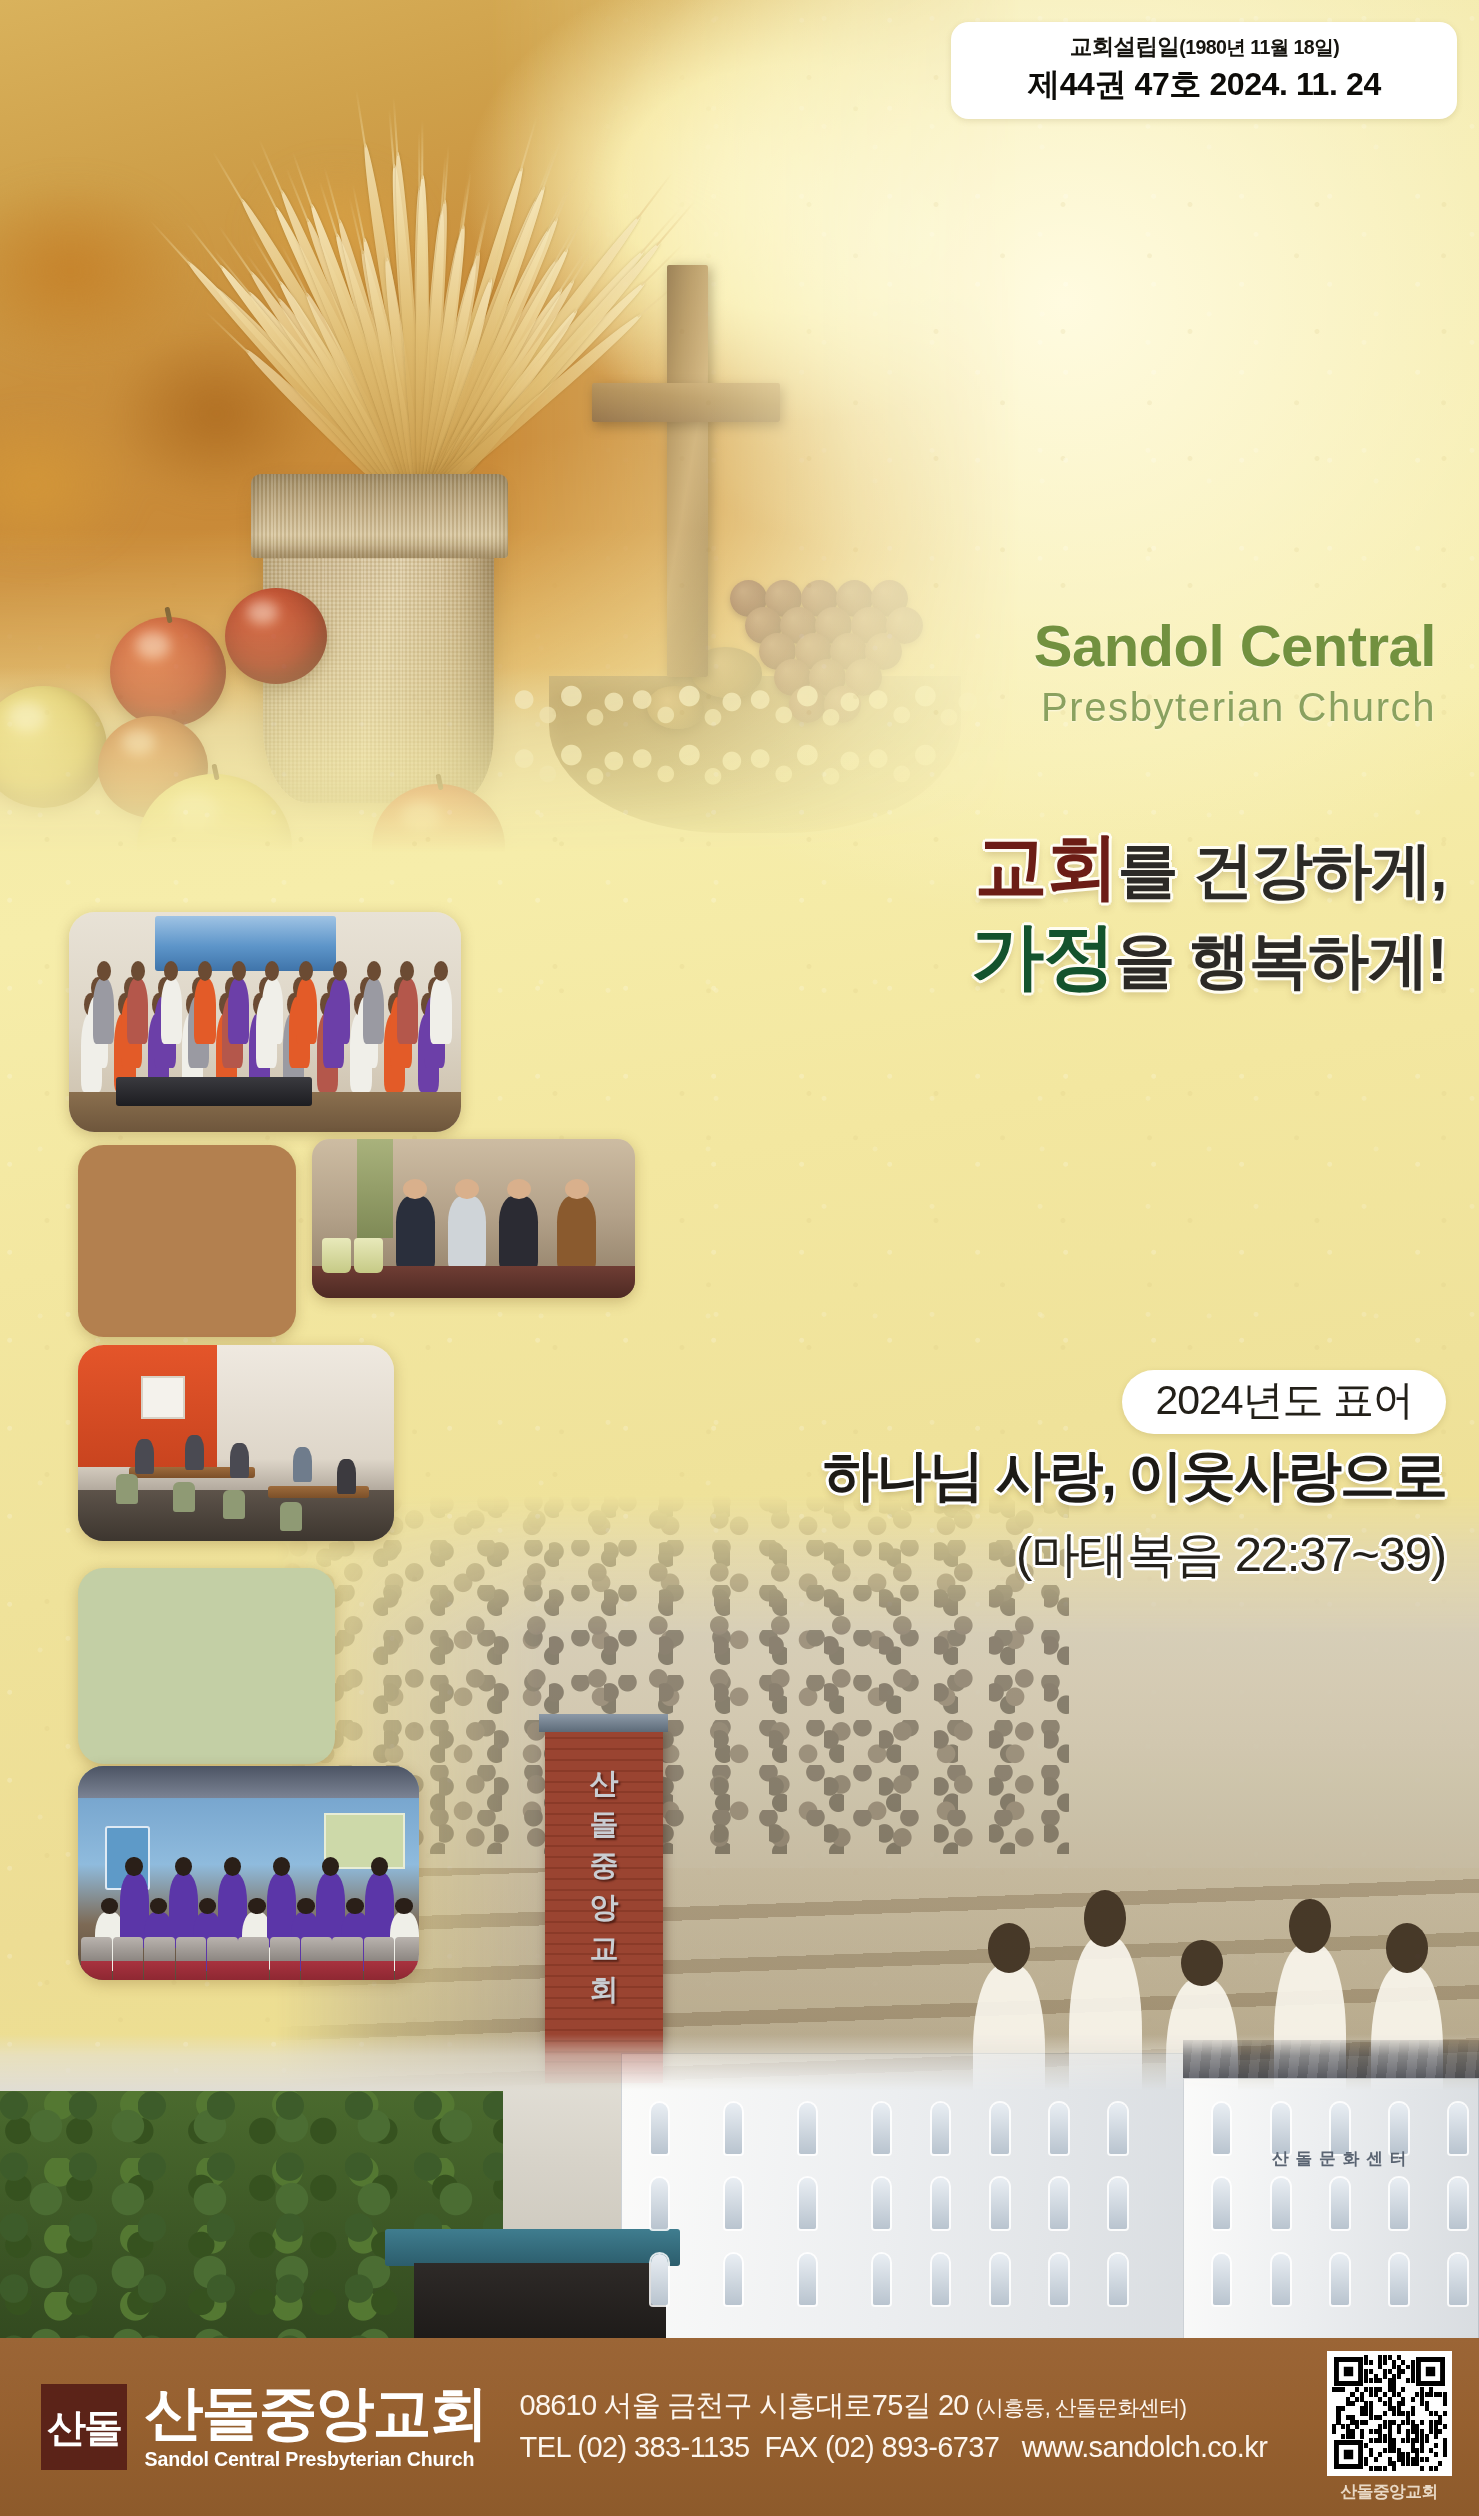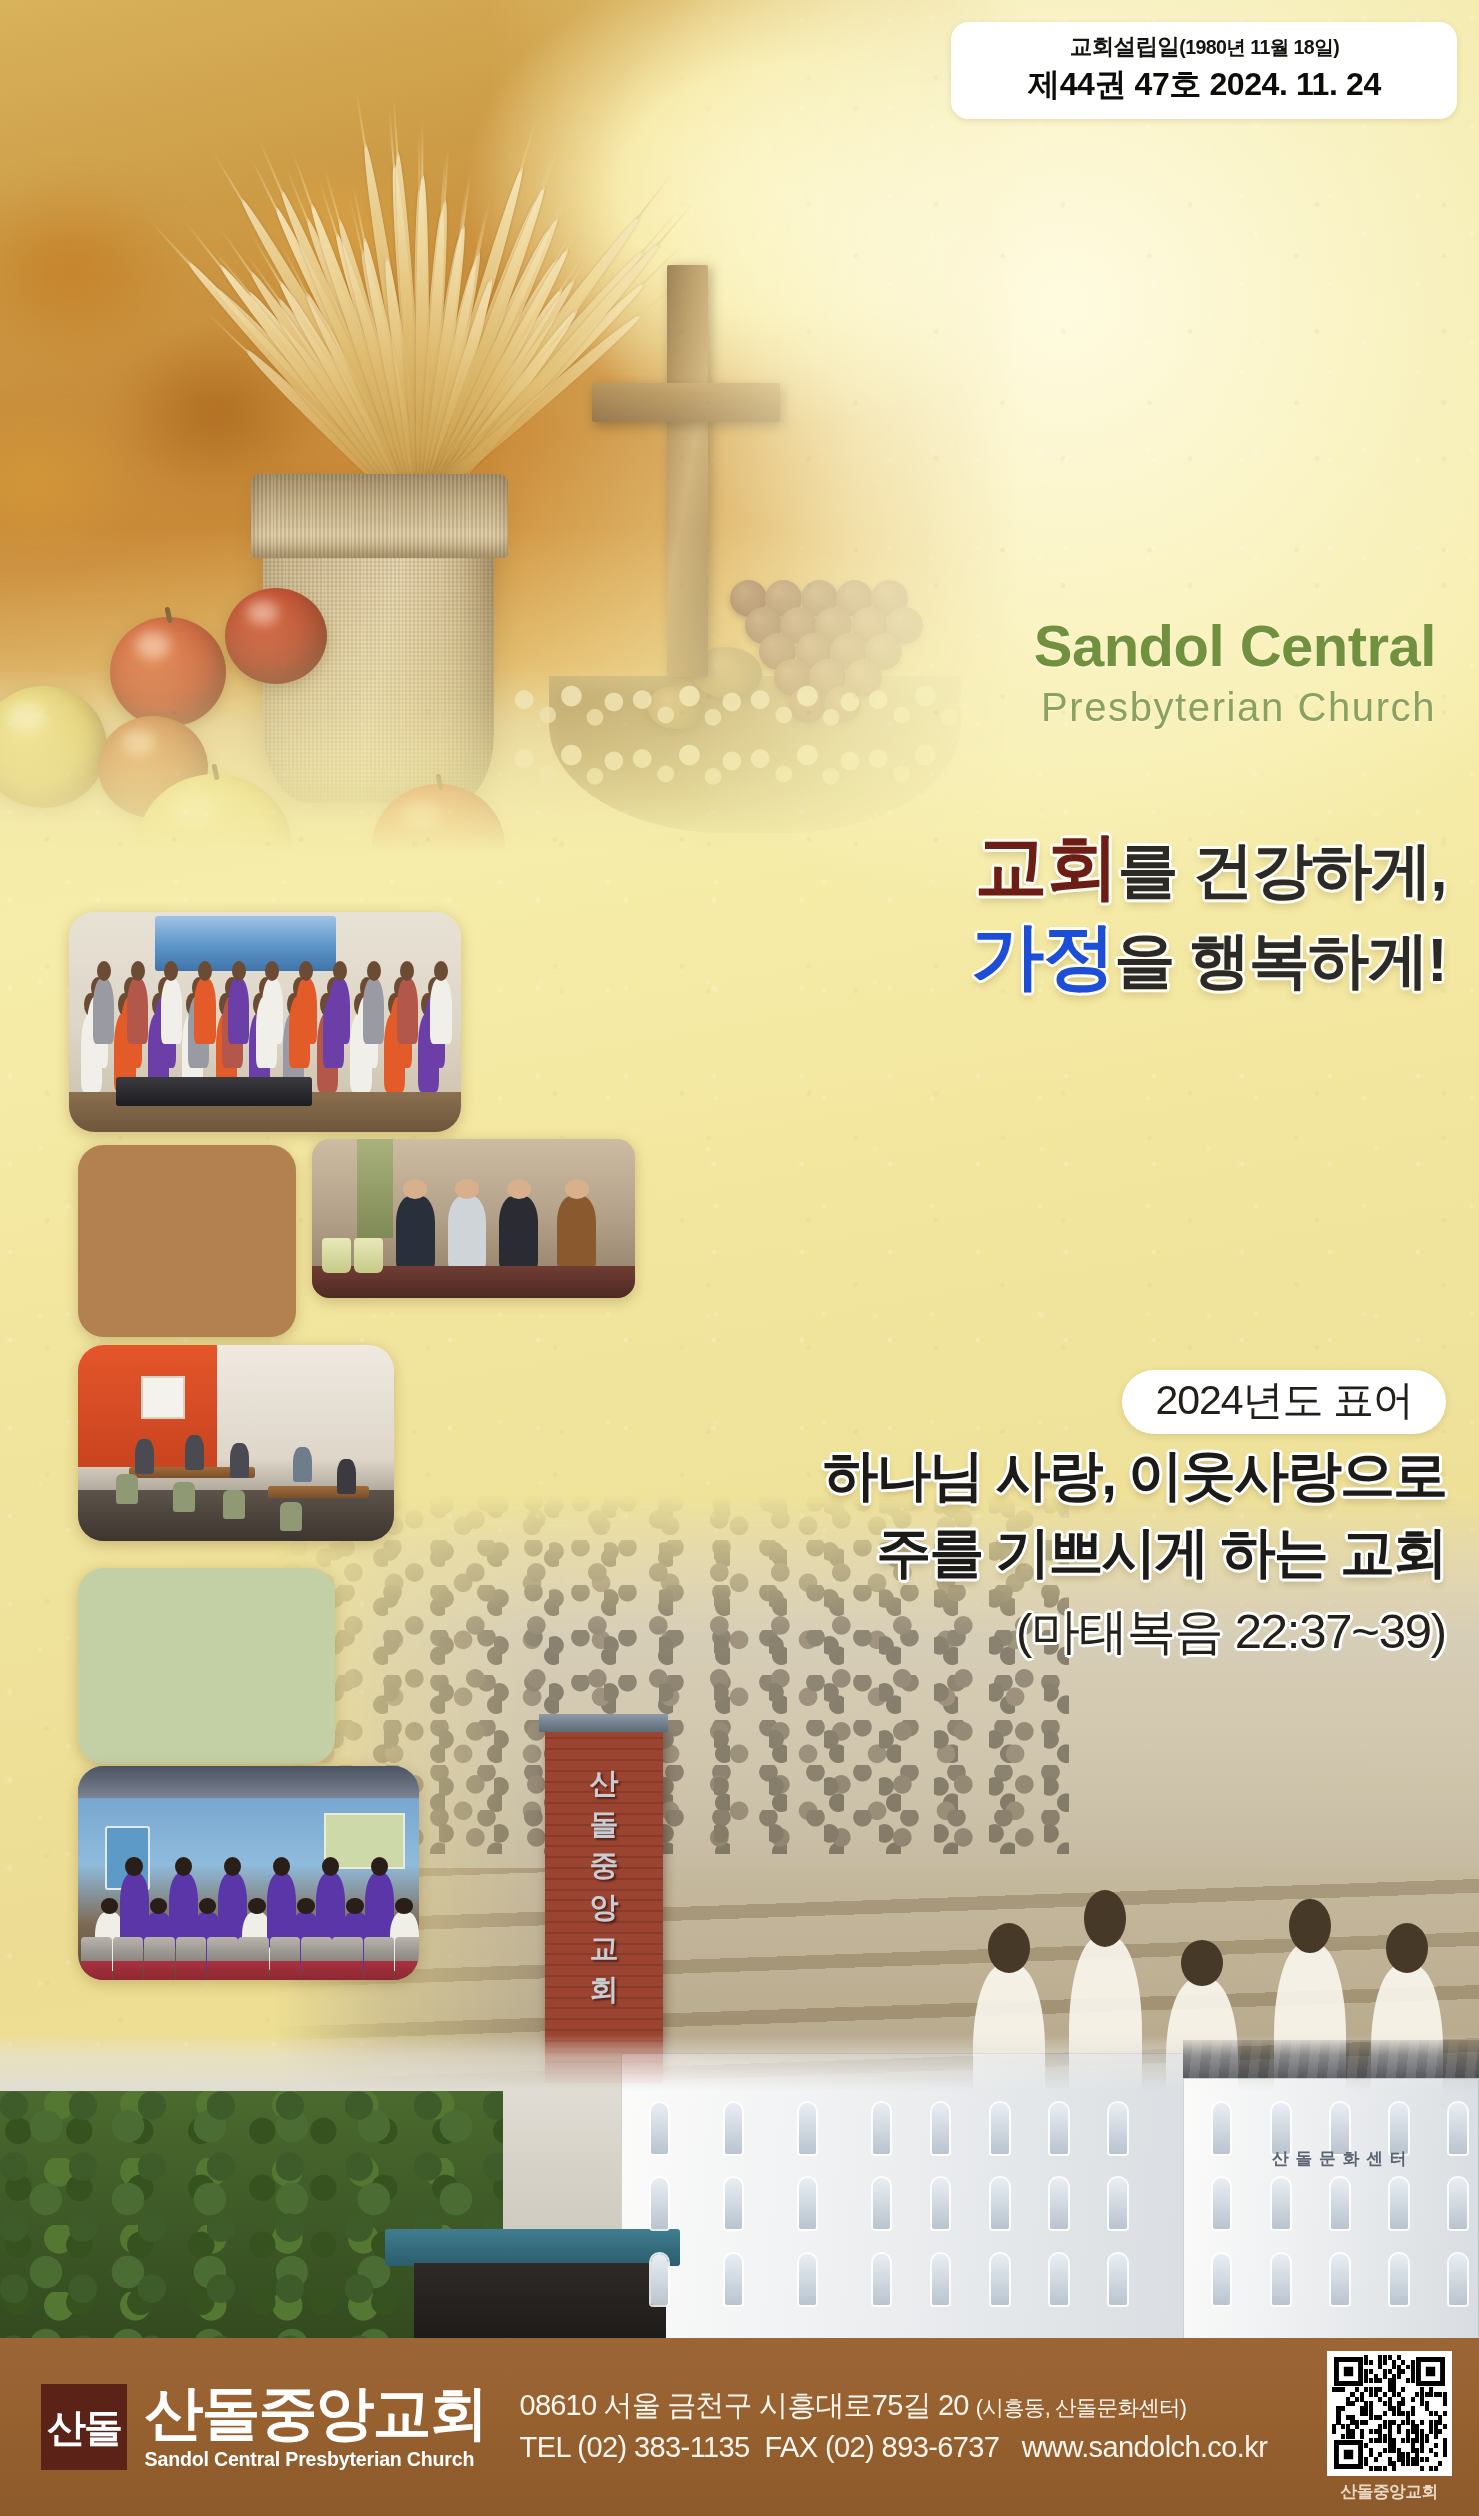--- a/index.html
+++ b/index.html
@@ -248,21 +248,21 @@
     white-space: nowrap;
     text-shadow:
       -2px -2px 0 #fffdf2, 2px -2px 0 #fffdf2, -2px 2px 0 #fffdf2, 2px 2px 0 #fffdf2,
       0 -2.9px 0 #fffdf2, 0 2.9px 0 #fffdf2, -2.9px 0 0 #fffdf2, 2.9px 0 0 #fffdf2,
       0 4.9px 8.8px rgba(110,80,30,.3);
   }
   .slogan-line .kw { font-size: 73px; }
   .kw-brown   { color: #9a5a20; }
   .kw-maroon  { color: #6c1d16; }
   .kw-tan     { color: #a9712c; }
-  .kw-darkred { color: #1d4ed8; }
+  .kw-darkred { color: #14532d; }
 
   
   .motto { position: absolute; right: 33px; top: 1370px; width: 912px; text-align: right; z-index: 30; }
   .motto-pill {
     display: inline-block;
     background: #ffffff;
     border-radius: 39px;
     padding: 7.8px 33px 10.8px;
     font-size: 41px; font-weight: normal; color: #232019;
     letter-spacing: -1px; line-height: 1.1;
@@ -664,21 +664,20 @@
       <span class="kw kw-maroon">교회</span><span>를 건강하게,</span>
     </div>
     <div class="slogan-line">
       <span class="kw kw-darkred">가정</span><span>을 행복하게!</span>
     </div>
   </div>
 
   <div class="motto">
     <div><span class="motto-pill">2024년도 표어</span></div>
     <div class="motto-line">하나님 사랑, 이웃사랑으로</div>
-    <div class="motto-line">주를 기쁘시게 하는 교회</div>
     <div class="motto-ref">(마태복음 22:37~39)</div>
   </div>
 
   <div class="sanctuary">
     <div class="sn-bg"></div>
     <div class="sn-crowd"></div>
     <div class="sn-pews"></div>
     <div class="sn-standing" style="left:58%;">
         <i></i>
       </div>

